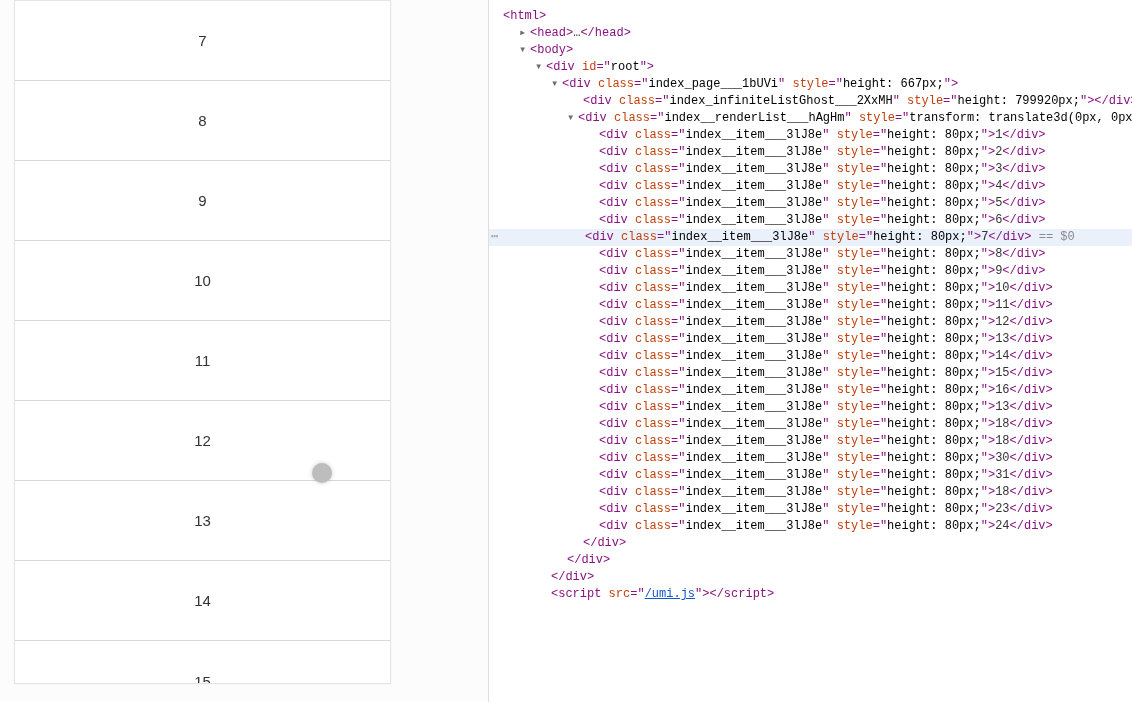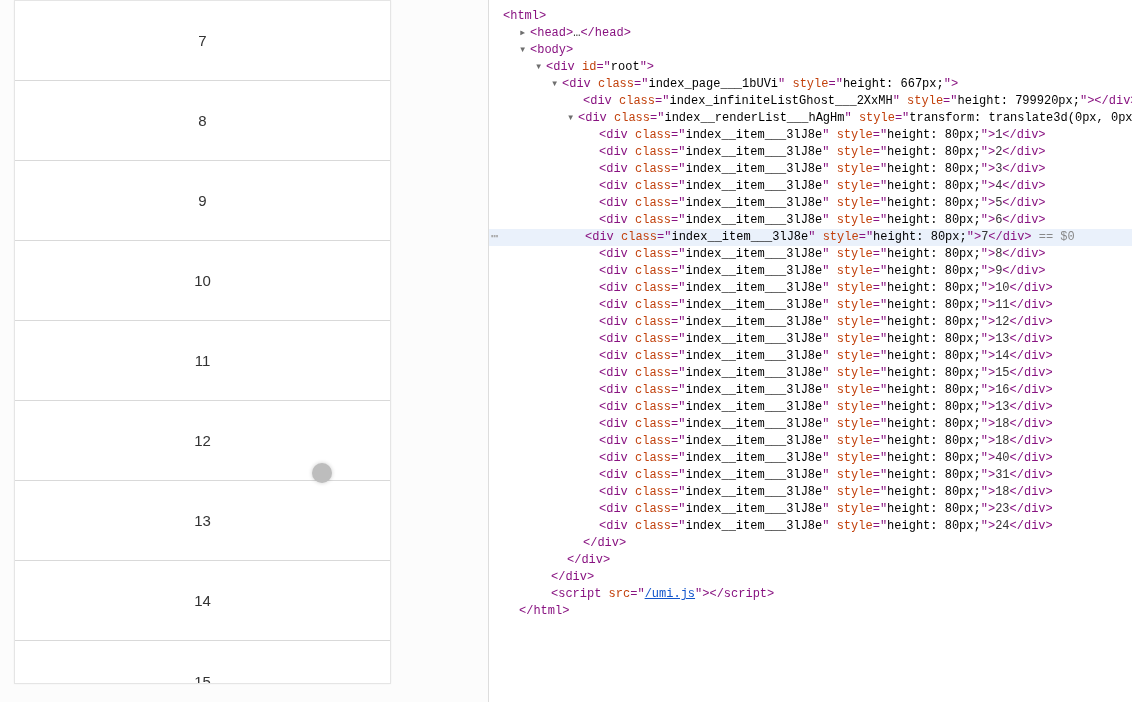--- a/index.html
+++ b/index.html
@@ -86,26 +86,25 @@
         <div class="line ind6 node"><span class="tag">&lt;div </span><span class="attr">class</span><span class="tag">="</span><span class="val">index__item___3lJ8e</span><span class="tag">" </span><span class="attr">style</span><span class="tag">="</span><span class="val">height: 80px;</span><span class="tag">"&gt;</span><span class="text">10</span><span class="tag">&lt;/div&gt;</span></div>
         <div class="line ind6 node"><span class="tag">&lt;div </span><span class="attr">class</span><span class="tag">="</span><span class="val">index__item___3lJ8e</span><span class="tag">" </span><span class="attr">style</span><span class="tag">="</span><span class="val">height: 80px;</span><span class="tag">"&gt;</span><span class="text">11</span><span class="tag">&lt;/div&gt;</span></div>
         <div class="line ind6 node"><span class="tag">&lt;div </span><span class="attr">class</span><span class="tag">="</span><span class="val">index__item___3lJ8e</span><span class="tag">" </span><span class="attr">style</span><span class="tag">="</span><span class="val">height: 80px;</span><span class="tag">"&gt;</span><span class="text">12</span><span class="tag">&lt;/div&gt;</span></div>
         <div class="line ind6 node"><span class="tag">&lt;div </span><span class="attr">class</span><span class="tag">="</span><span class="val">index__item___3lJ8e</span><span class="tag">" </span><span class="attr">style</span><span class="tag">="</span><span class="val">height: 80px;</span><span class="tag">"&gt;</span><span class="text">13</span><span class="tag">&lt;/div&gt;</span></div>
         <div class="line ind6 node"><span class="tag">&lt;div </span><span class="attr">class</span><span class="tag">="</span><span class="val">index__item___3lJ8e</span><span class="tag">" </span><span class="attr">style</span><span class="tag">="</span><span class="val">height: 80px;</span><span class="tag">"&gt;</span><span class="text">14</span><span class="tag">&lt;/div&gt;</span></div>
         <div class="line ind6 node"><span class="tag">&lt;div </span><span class="attr">class</span><span class="tag">="</span><span class="val">index__item___3lJ8e</span><span class="tag">" </span><span class="attr">style</span><span class="tag">="</span><span class="val">height: 80px;</span><span class="tag">"&gt;</span><span class="text">15</span><span class="tag">&lt;/div&gt;</span></div>
         <div class="line ind6 node"><span class="tag">&lt;div </span><span class="attr">class</span><span class="tag">="</span><span class="val">index__item___3lJ8e</span><span class="tag">" </span><span class="attr">style</span><span class="tag">="</span><span class="val">height: 80px;</span><span class="tag">"&gt;</span><span class="text">16</span><span class="tag">&lt;/div&gt;</span></div>
         <div class="line ind6 node"><span class="tag">&lt;div </span><span class="attr">class</span><span class="tag">="</span><span class="val">index__item___3lJ8e</span><span class="tag">" </span><span class="attr">style</span><span class="tag">="</span><span class="val">height: 80px;</span><span class="tag">"&gt;</span><span class="text">13</span><span class="tag">&lt;/div&gt;</span></div>
         <div class="line ind6 node"><span class="tag">&lt;div </span><span class="attr">class</span><span class="tag">="</span><span class="val">index__item___3lJ8e</span><span class="tag">" </span><span class="attr">style</span><span class="tag">="</span><span class="val">height: 80px;</span><span class="tag">"&gt;</span><span class="text">18</span><span class="tag">&lt;/div&gt;</span></div>
         <div class="line ind6 node"><span class="tag">&lt;div </span><span class="attr">class</span><span class="tag">="</span><span class="val">index__item___3lJ8e</span><span class="tag">" </span><span class="attr">style</span><span class="tag">="</span><span class="val">height: 80px;</span><span class="tag">"&gt;</span><span class="text">18</span><span class="tag">&lt;/div&gt;</span></div>
-        <div class="line ind6 node"><span class="tag">&lt;div </span><span class="attr">class</span><span class="tag">="</span><span class="val">index__item___3lJ8e</span><span class="tag">" </span><span class="attr">style</span><span class="tag">="</span><span class="val">height: 80px;</span><span class="tag">"&gt;</span><span class="text">40</span><span class="tag">&lt;/div&gt;</span></div>
+        <div class="line ind6 node"><span class="tag">&lt;div </span><span class="attr">class</span><span class="tag">="</span><span class="val">index__item___3lJ8e</span><span class="tag">" </span><span class="attr">style</span><span class="tag">="</span><span class="val">height: 80px;</span><span class="tag">"&gt;</span><span class="text">30</span><span class="tag">&lt;/div&gt;</span></div>
         <div class="line ind6 node"><span class="tag">&lt;div </span><span class="attr">class</span><span class="tag">="</span><span class="val">index__item___3lJ8e</span><span class="tag">" </span><span class="attr">style</span><span class="tag">="</span><span class="val">height: 80px;</span><span class="tag">"&gt;</span><span class="text">31</span><span class="tag">&lt;/div&gt;</span></div>
         <div class="line ind6 node"><span class="tag">&lt;div </span><span class="attr">class</span><span class="tag">="</span><span class="val">index__item___3lJ8e</span><span class="tag">" </span><span class="attr">style</span><span class="tag">="</span><span class="val">height: 80px;</span><span class="tag">"&gt;</span><span class="text">18</span><span class="tag">&lt;/div&gt;</span></div>
         <div class="line ind6 node"><span class="tag">&lt;div </span><span class="attr">class</span><span class="tag">="</span><span class="val">index__item___3lJ8e</span><span class="tag">" </span><span class="attr">style</span><span class="tag">="</span><span class="val">height: 80px;</span><span class="tag">"&gt;</span><span class="text">23</span><span class="tag">&lt;/div&gt;</span></div>
         <div class="line ind6 node"><span class="tag">&lt;div </span><span class="attr">class</span><span class="tag">="</span><span class="val">index__item___3lJ8e</span><span class="tag">" </span><span class="attr">style</span><span class="tag">="</span><span class="val">height: 80px;</span><span class="tag">"&gt;</span><span class="text">24</span><span class="tag">&lt;/div&gt;</span></div>
       </div>
 
     <div class="line ind5 node"><span class="tag">&lt;/div&gt;</span></div>
     <div class="line ind4 node"><span class="tag">&lt;/div&gt;</span></div>
     <div class="line ind3 node"><span class="tag">&lt;/div&gt;</span></div>
     <div class="line ind3 node"><span class="tag">&lt;script </span><span class="attr">src</span><span class="tag">="</span><span class="link">/umi.js</span><span class="tag">"&gt;&lt;/script&gt;</span></div>
-    <div class="line ind1 node"><span class="tag">&lt;/html&gt;</span></div>
   </div>
 </div>
 
 </body></html>

